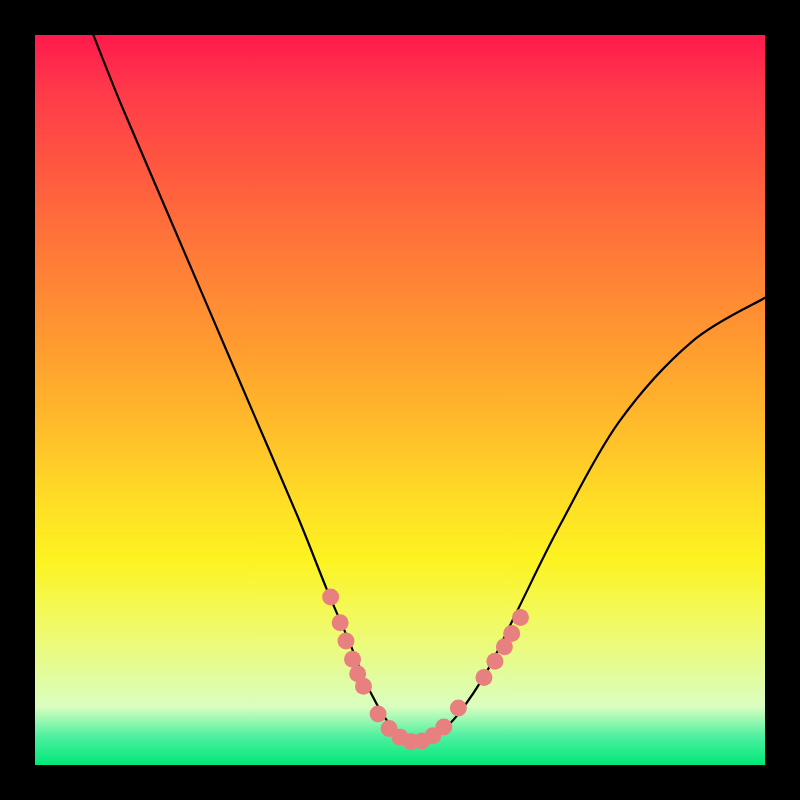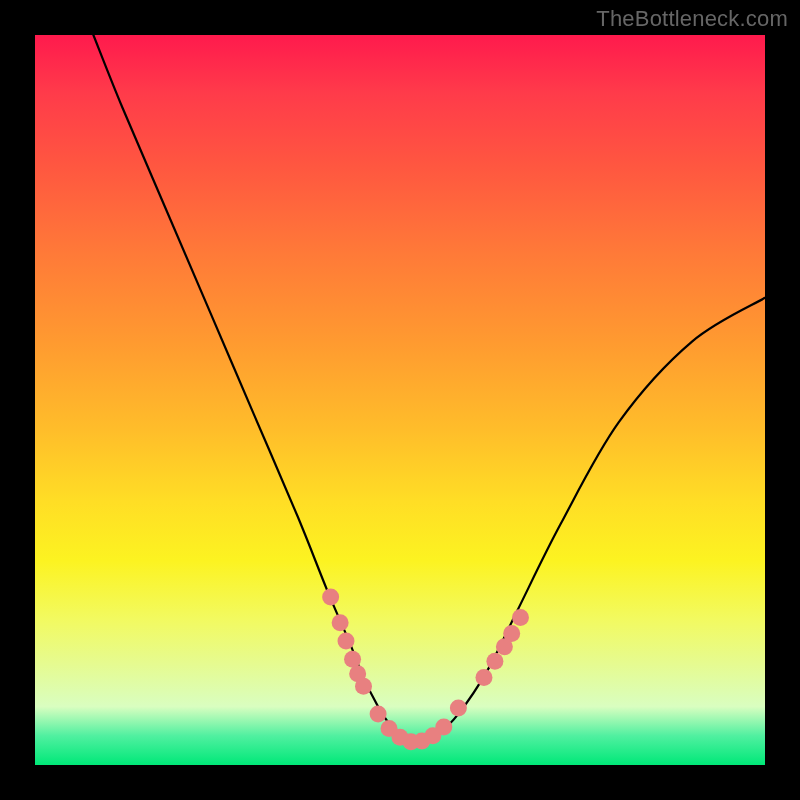--- a/index.html
+++ b/index.html
@@ -52,21 +52,20 @@
     position: absolute;
     inset: 0;
     width: 100%;
     height: 100%;
   }
 </style>
 </head>
 <body>
 
 <div class="frame">
-  <div class="watermark">TheBottleneck.com</div>
   <div class="plot">
     <svg class="curve" viewBox="0 0 730 730" preserveAspectRatio="none">
       <path id="curve-path" fill="none" stroke="#000000" stroke-width="2.2" stroke-linecap="round" d="M 58.4 0 C 63.266666666666666 12.166666666666666, 75.43333333333332 43.8, 87.6 73 C 99.76666666666667 102.2, 116.80000000000001 141.13333333333338, 131.4 175.20000000000005 C 146 209.2666666666667, 160.6 243.33333333333331, 175.2 277.4 C 189.79999999999998 311.46666666666664, 204.4 345.53333333333336, 219 379.6 C 233.6 413.6666666666667, 250.63333333333335 452.59999999999997, 262.8 481.79999999999995 C 274.9666666666667 510.99999999999994, 283.48333333333335 534.1166666666666, 292 554.8 C 300.51666666666665 575.4833333333333, 307.81666666666666 591.3, 313.9 605.9 C 319.9833333333333 620.5, 323.6333333333333 631.4499999999999, 328.5 642.4 C 333.3666666666667 653.35, 338.2333333333333 663.0833333333334, 343.09999999999997 671.6 C 347.96666666666664 680.1166666666667, 352.8333333333333 687.4166666666666, 357.7 693.5 C 362.56666666666666 699.5833333333334, 367.43333333333334 705.6666666666667, 372.3 708.1 C 377.1666666666667 710.5333333333333, 382.03333333333336 709.3166666666667, 386.90000000000003 708.1 C 391.7666666666667 706.8833333333333, 395.41666666666674 705.6666666666666, 401.50000000000006 700.8 C 407.58333333333337 695.9333333333333, 414.8833333333333 689.8499999999999, 423.4 678.9 C 431.91666666666663 667.95, 442.8666666666667 652.1333333333333, 452.6 635.1 C 462.33333333333337 618.0666666666667, 469.6333333333333 601.0333333333334, 481.8 576.7 C 493.9666666666667 552.3666666666667, 508.5666666666667 520.7333333333333, 525.6 489.1 C 542.6333333333333 457.4666666666667, 562.1 417.3166666666667, 584 386.90000000000003 C 605.9 356.48333333333335, 632.6666666666666 327.28333333333336, 657 306.6 C 681.3333333333334 285.9166666666667, 717.8333333333334 270.1, 730 262.8 "></path>
       <g id="markers">
           <circle cx="295.65000000000003" cy="562.1" r="8.5" fill="#e88080"></circle>
           <circle cx="305.14" cy="587.65" r="8.5" fill="#e88080"></circle>
           <circle cx="310.98" cy="605.9" r="8.5" fill="#e88080"></circle>
           <circle cx="317.55" cy="624.15" r="8.5" fill="#e88080"></circle>
           <circle cx="322.66" cy="638.75" r="8.5" fill="#e88080"></circle>
           <circle cx="328.5" cy="651.16" r="8.5" fill="#e88080"></circle>

